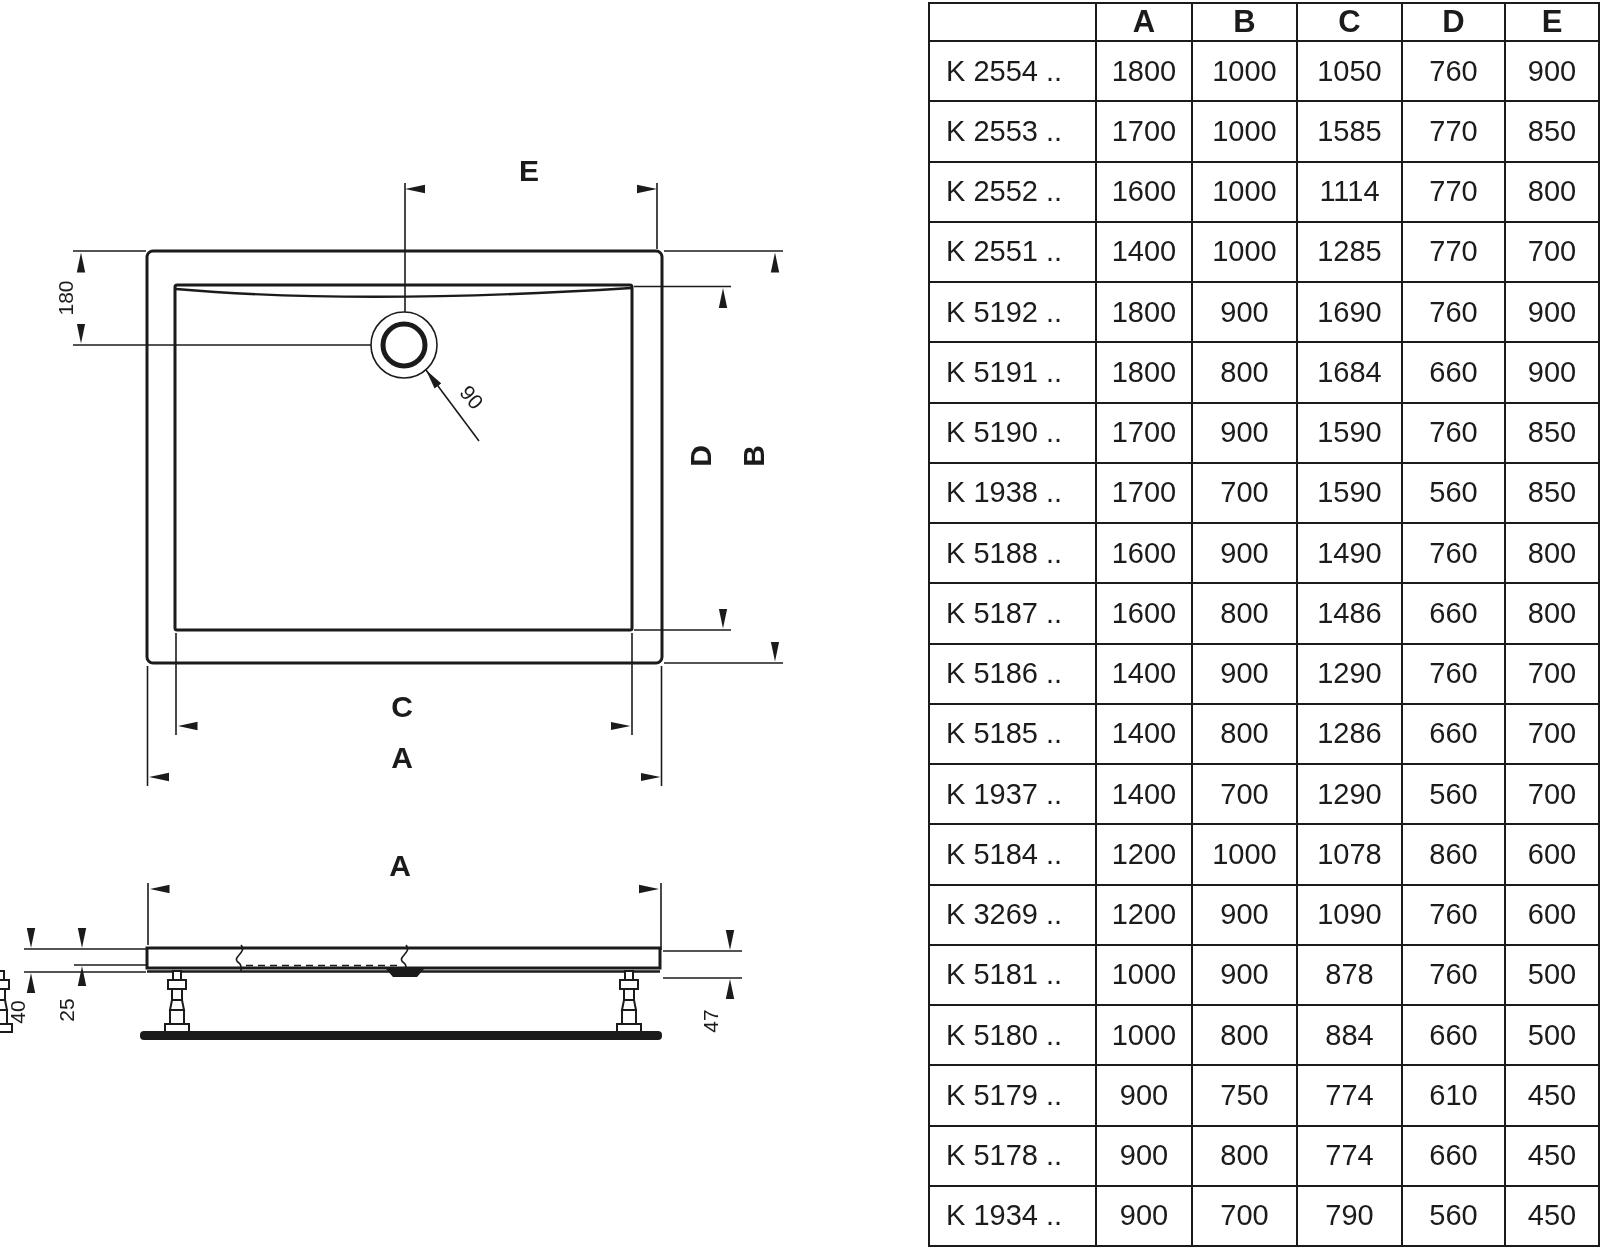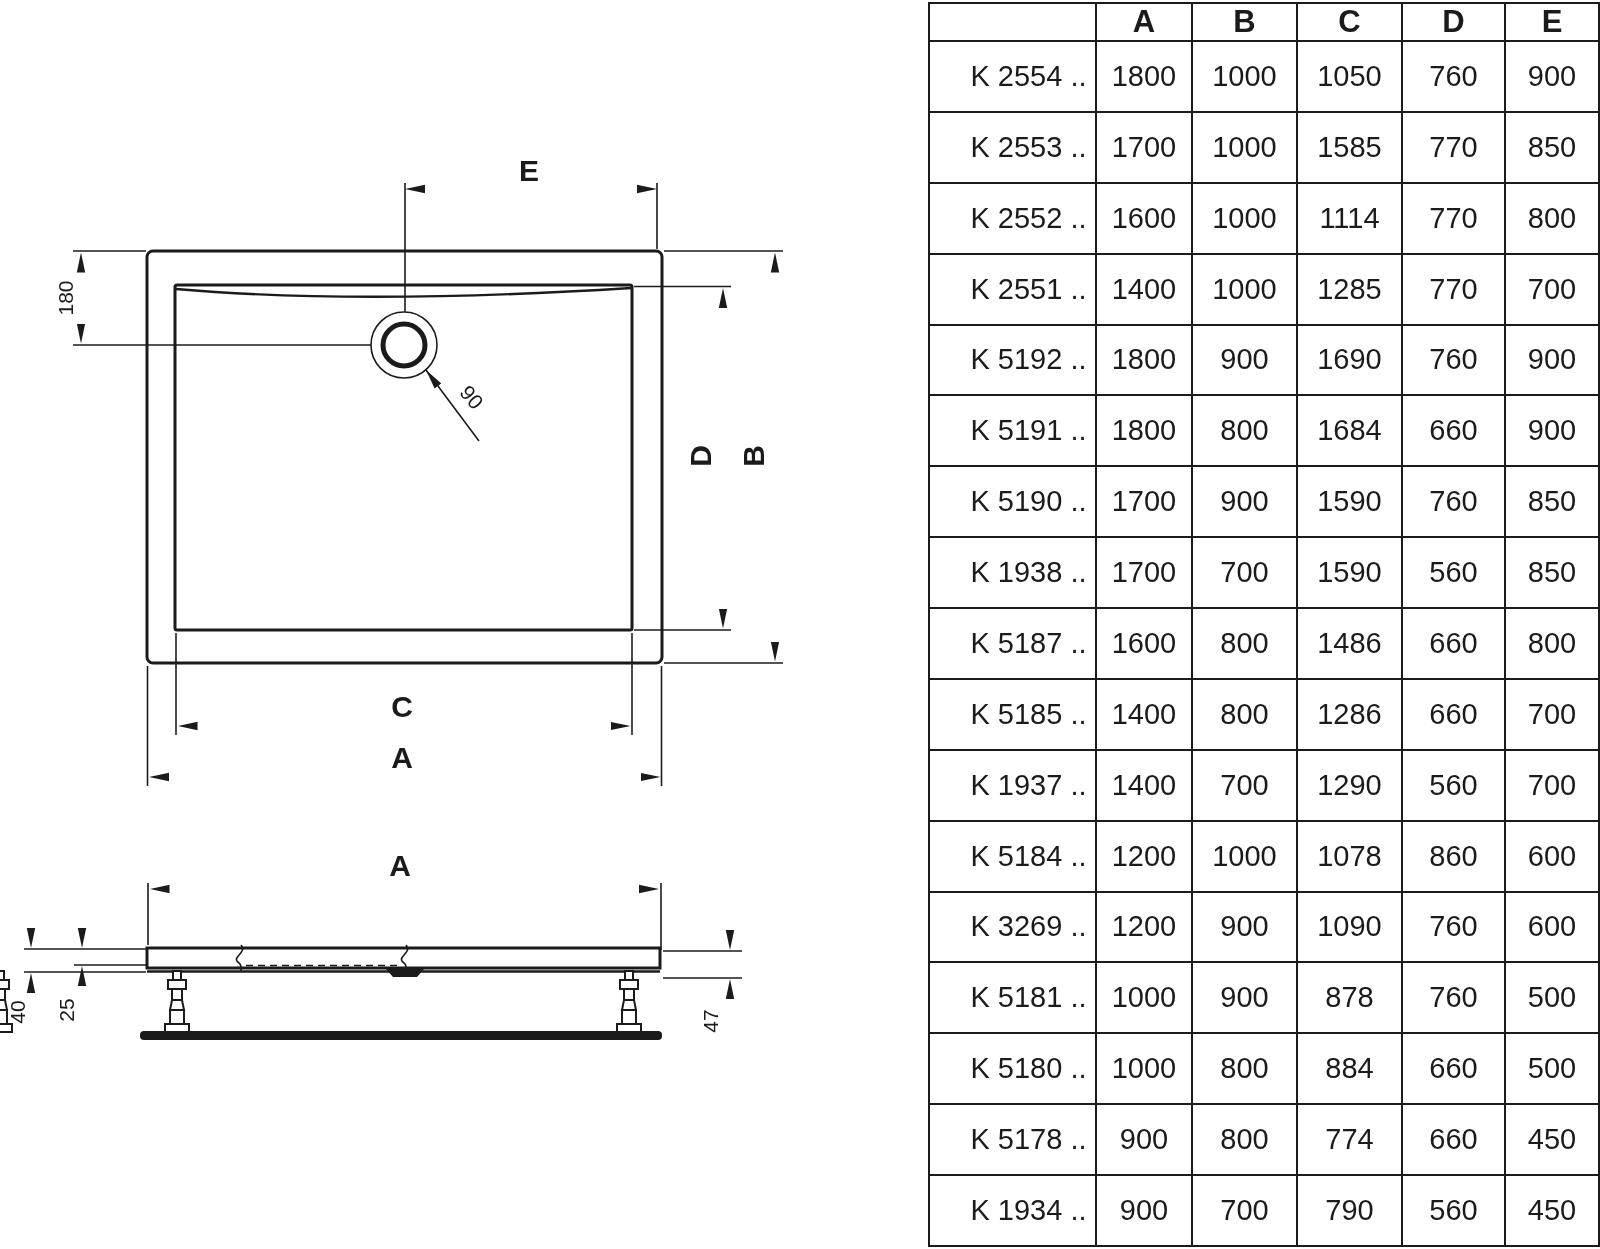--- a/index.html
+++ b/index.html
@@ -14,21 +14,21 @@
   #diagram .part{fill:#ffffff;stroke:#1b1b1b;stroke-width:2;}
   #diagram text{fill:#1b1b1b;font-family:"Liberation Sans",sans-serif;}
   #diagram .lab{font-size:30px;font-weight:bold;text-anchor:middle;}
   #diagram .num{font-size:21px;text-anchor:middle;}
   table.dims{position:absolute;left:928px;top:2px;width:670px;height:1245px;
              border-collapse:collapse;table-layout:fixed;background:#fff;}
   table.dims td,table.dims th{border:2px solid #1b1b1b;padding:0;font-size:29px;
              font-weight:normal;text-align:center;vertical-align:middle;color:#1b1b1b;
              white-space:nowrap;overflow:hidden;}
   table.dims th{font-size:31px;font-weight:bold;}
-  table.dims .model{text-align:center;padding-left:32px;}
+  table.dims .model{text-align:left;padding-left:16px;}
 </style>
 </head>
 <body>
 
 <div class="sheet">
 
   <svg id="diagram" width="905" height="1249" viewBox="0 0 905 1249" xmlns="http://www.w3.org/2000/svg">
     <defs>
       <marker id="ah" viewBox="0 0 20 10" refX="20" refY="5" markerWidth="20" markerHeight="10" orient="auto-start-reverse" markerUnits="userSpaceOnUse">
         <path d="M20,5 L0,0.8 L0,9.2 Z" fill="#1b1b1b"></path>
@@ -200,26 +200,42 @@
     </tr>
         <tr>
       <td class="model">K 1938 ..</td>
       <td>1700</td>
       <td>700</td>
       <td>1590</td>
       <td>560</td>
       <td>850</td>
     </tr>
         <tr>
+      <td class="model">K 5188 ..</td>
+      <td>1600</td>
+      <td>900</td>
+      <td>1490</td>
+      <td>760</td>
+      <td>800</td>
+    </tr>
+        <tr>
       <td class="model">K 5187 ..</td>
       <td>1600</td>
       <td>800</td>
       <td>1486</td>
       <td>660</td>
       <td>800</td>
+    </tr>
+        <tr>
+      <td class="model">K 5186 ..</td>
+      <td>1400</td>
+      <td>900</td>
+      <td>1290</td>
+      <td>760</td>
+      <td>700</td>
     </tr>
         <tr>
       <td class="model">K 5185 ..</td>
       <td>1400</td>
       <td>800</td>
       <td>1286</td>
       <td>660</td>
       <td>700</td>
     </tr>
         <tr>
@@ -256,20 +272,28 @@
     </tr>
         <tr>
       <td class="model">K 5180 ..</td>
       <td>1000</td>
       <td>800</td>
       <td>884</td>
       <td>660</td>
       <td>500</td>
     </tr>
         <tr>
+      <td class="model">K 5179 ..</td>
+      <td>900</td>
+      <td>750</td>
+      <td>774</td>
+      <td>610</td>
+      <td>450</td>
+    </tr>
+        <tr>
       <td class="model">K 5178 ..</td>
       <td>900</td>
       <td>800</td>
       <td>774</td>
       <td>660</td>
       <td>450</td>
     </tr>
         <tr>
       <td class="model">K 1934 ..</td>
       <td>900</td>

